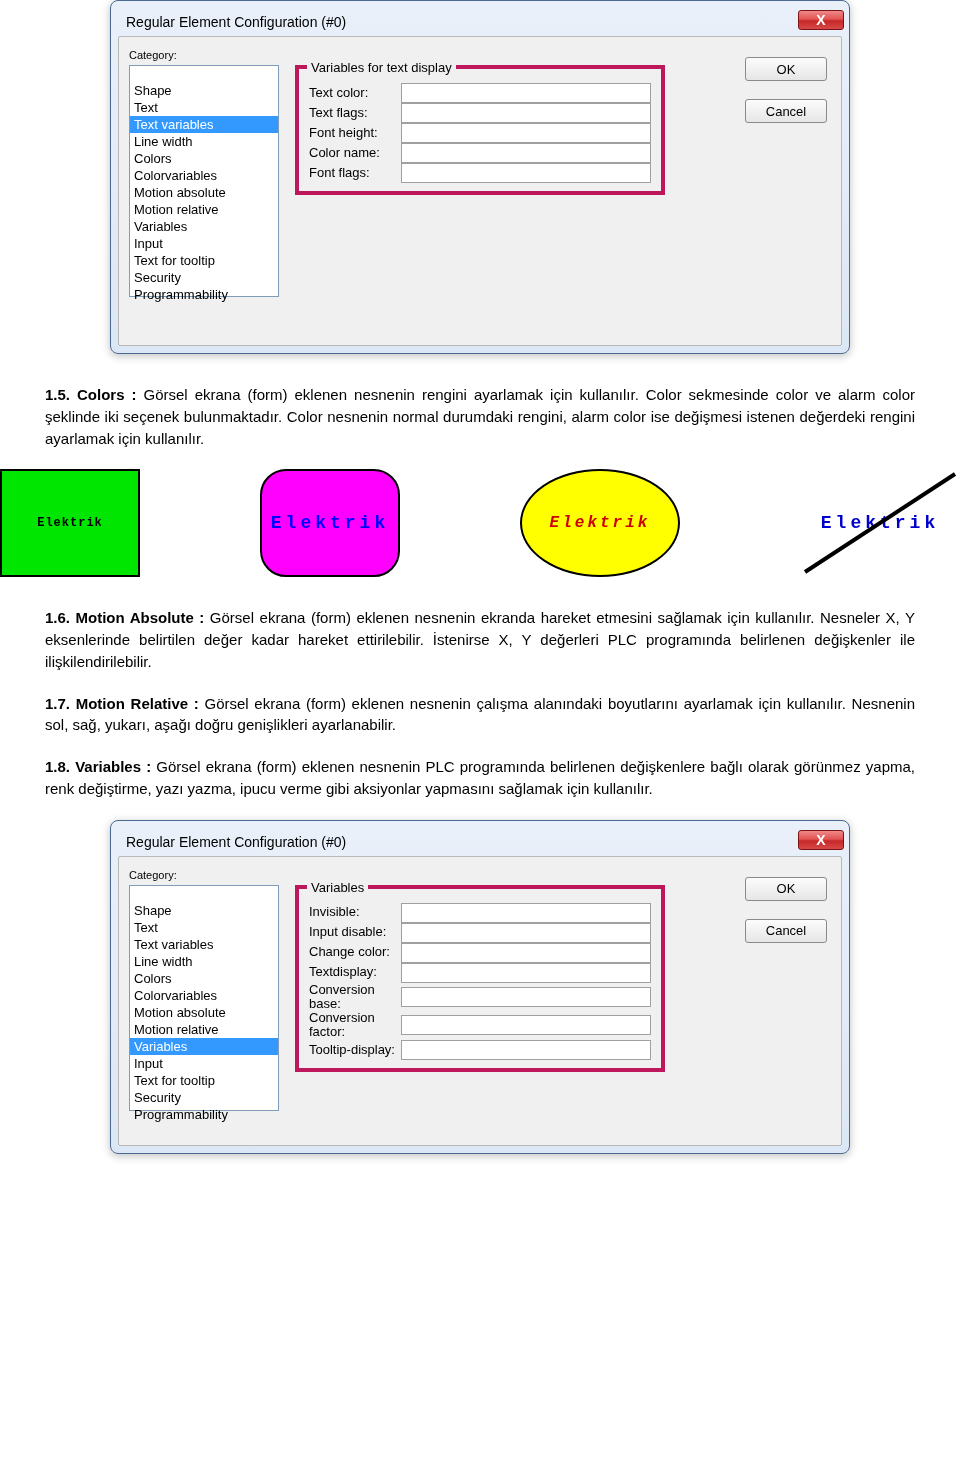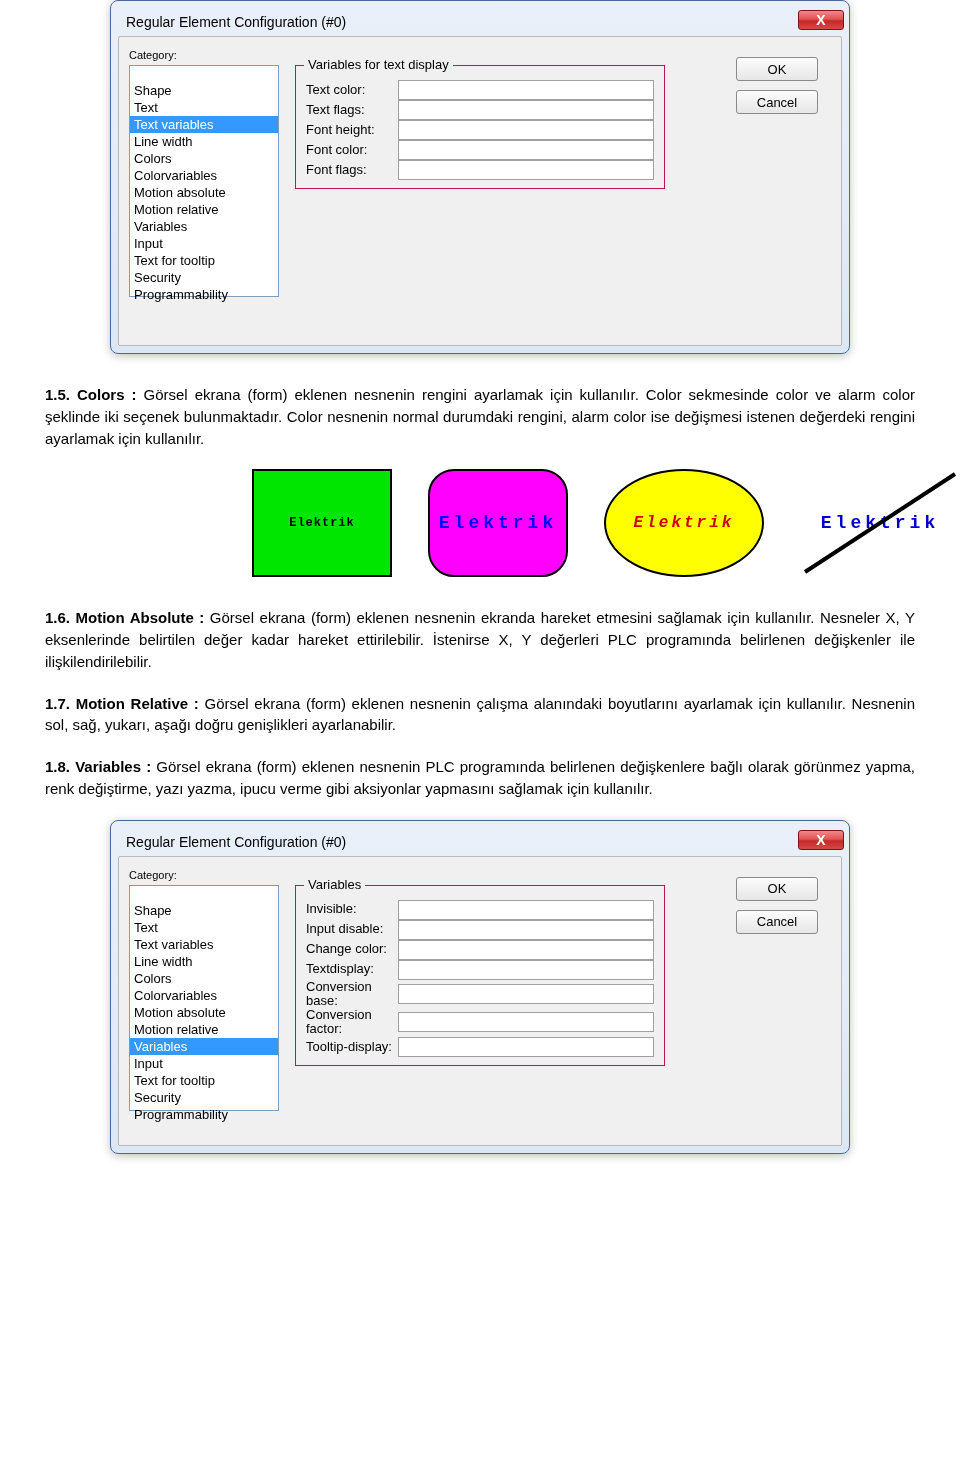--- a/index.html
+++ b/index.html
@@ -62,21 +62,21 @@
     background: #fff;
     border: 1px solid #7f9db9;
     font-size: 13px;
     line-height: 17px;
     padding: 16px 0;
   }
   .listbox div { padding: 0 4px; cursor:pointer; white-space:nowrap; }
   .listbox .selected { background: #3399ff; color: #fff; }
   .groupbox {
     margin-left: 16px;
-    border: 1px solid #be185d;
+    border: 4px solid #be185d;
     position: relative;
     padding: 14px 10px 8px 10px;
     width: 370px;
   }
   .groupbox-title {
     position: absolute;
     top: -9px; left: 8px;
     background: #f0f0f0;
     padding: 0 4px;
     font-size: 13px;
@@ -90,22 +90,22 @@
   .field-row input {
     flex: 1;
     height: 20px;
     border: 1px solid #a0a0a0;
     background: #fff;
     font-size: 13px;
     padding: 0 4px;
   }
   .btn-col {
     position: absolute;
-    top: 20px; right: 23px;
-    display: flex; flex-direction: column; gap: 9px;
+    top: 20px; right: 14px;
+    display: flex; flex-direction: column; gap: 18px;
   }
   .win-btn {
     width: 82px; height: 24px;
     background: linear-gradient(to bottom,#fcfcfc,#e6e6e6);
     border: 1px solid #8a8a8a;
     border-radius: 3px;
     font-size: 13px;
     cursor: pointer;
   }
   .listbox-tall { height: 232px; }
@@ -117,21 +117,21 @@
     line-height: 1.45;
     text-align: justify;
   }
   .para b { font-weight: bold; }
 
   
   .shapes-row {
     margin: 10px auto 30px auto;
     display: flex;
     align-items: center;
-    justify-content: flex-end;
+    justify-content: space-between;
     gap: 36px;
   }
   .shape-lbl {
     font-family: "Courier New", monospace;
     font-weight: bold;
     font-size: 17px;
   }
   .sq {
     width: 140px; height: 108px;
     background: #00e600;
@@ -205,21 +205,21 @@
               </div>
               <div class="field-row">
                 <label>Text flags:</label>
                 <input type="text" style="">
               </div>
               <div class="field-row">
                 <label>Font height:</label>
                 <input type="text" style="">
               </div>
               <div class="field-row">
-                <label>Font color:</label>
+                <label>Color name:</label>
                 <input type="text" style="">
               </div>
               <div class="field-row">
                 <label>Font flags:</label>
                 <input type="text" style="">
               </div>
             </div>
         </div>
       </div>
       <div class="btn-col">

